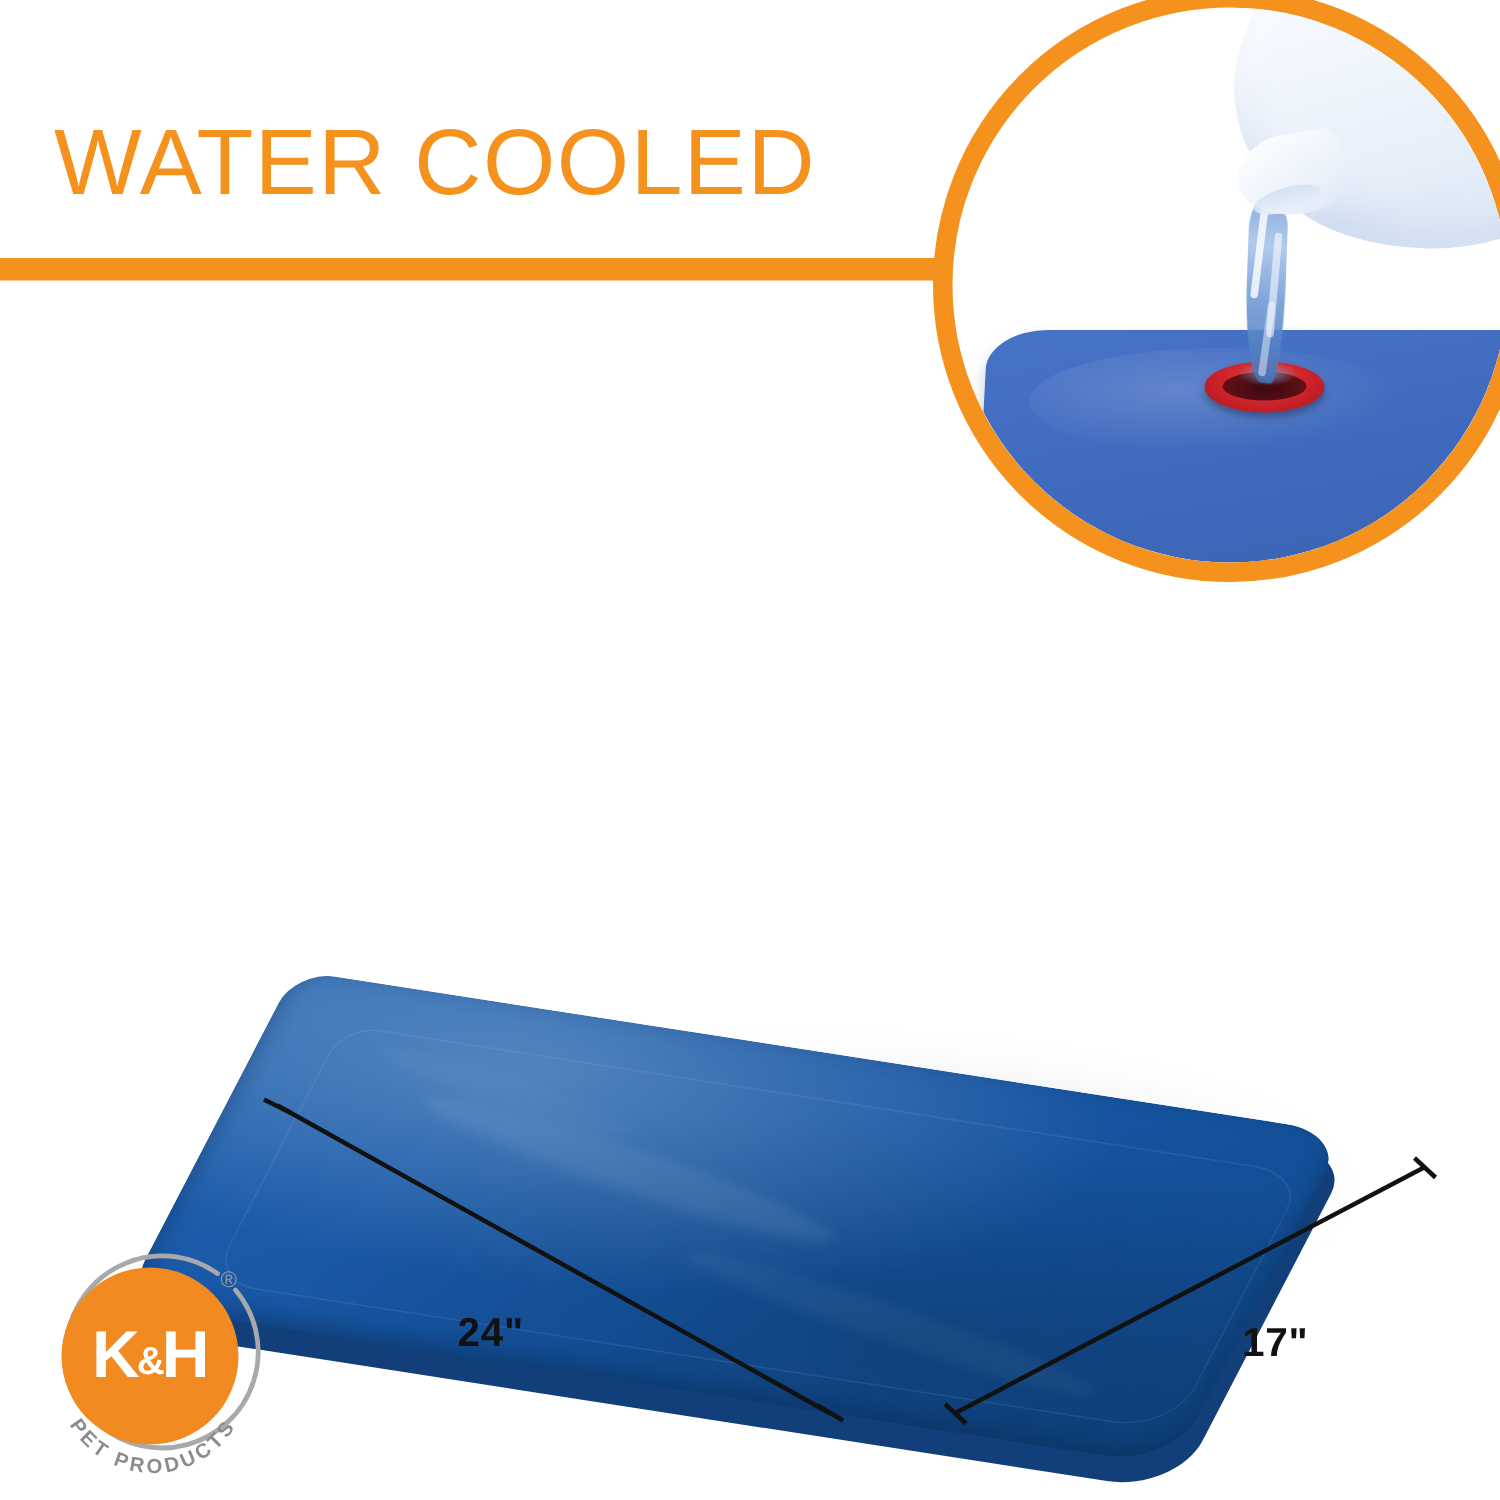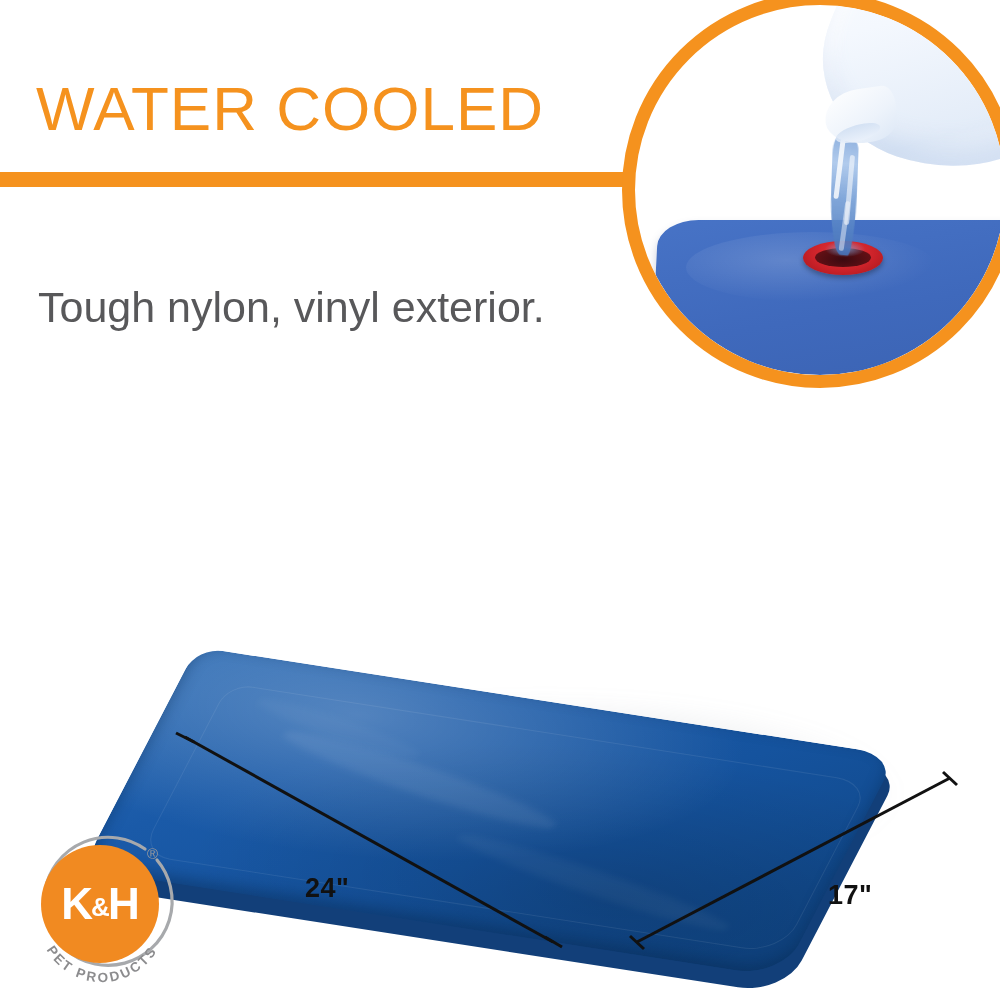--- a/index.html
+++ b/index.html
@@ -329,21 +329,20 @@
 </head>
 <body>
 
 <div id="page">
 
   <div id="headline">WATER COOLED</div>
 
   <div id="headline-rule"></div>
 
   <div id="body-copy">
-    <p class="second">Tough nylon, vinyl exterior.</p>
   </div>
 
   <div id="inset-circle">
     <div id="inset-inner">
       <div class="inset-mat">
         <div class="inset-mat-sheen"></div>
       </div>
       <div class="fill-cap">
         <div class="fill-cap-hole"></div>
       </div>

